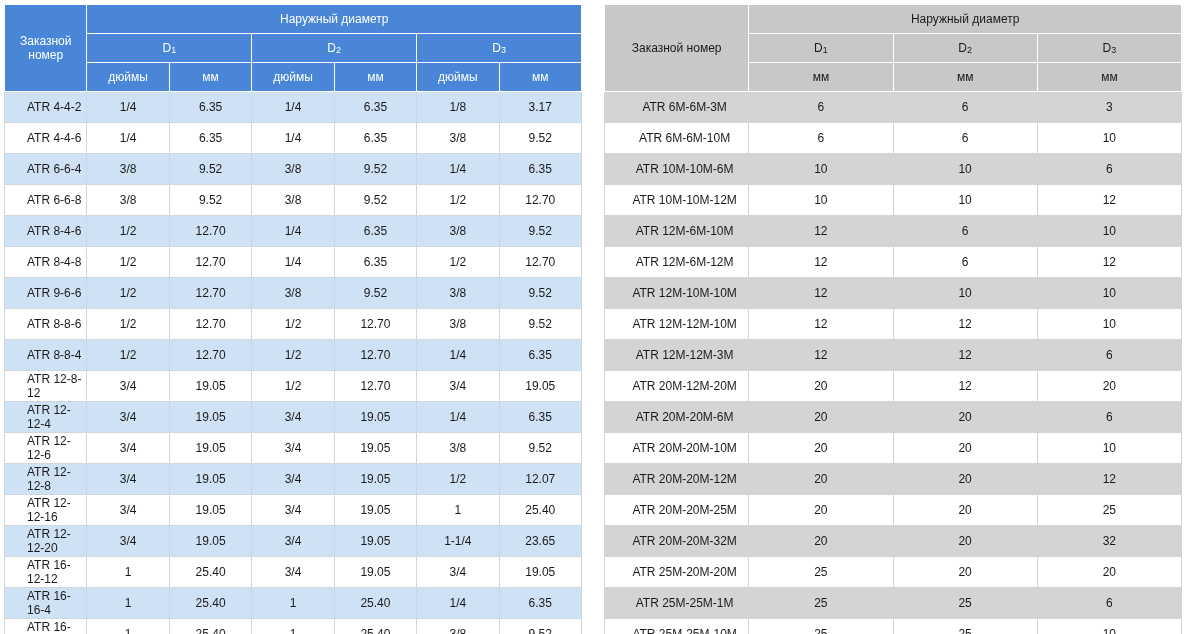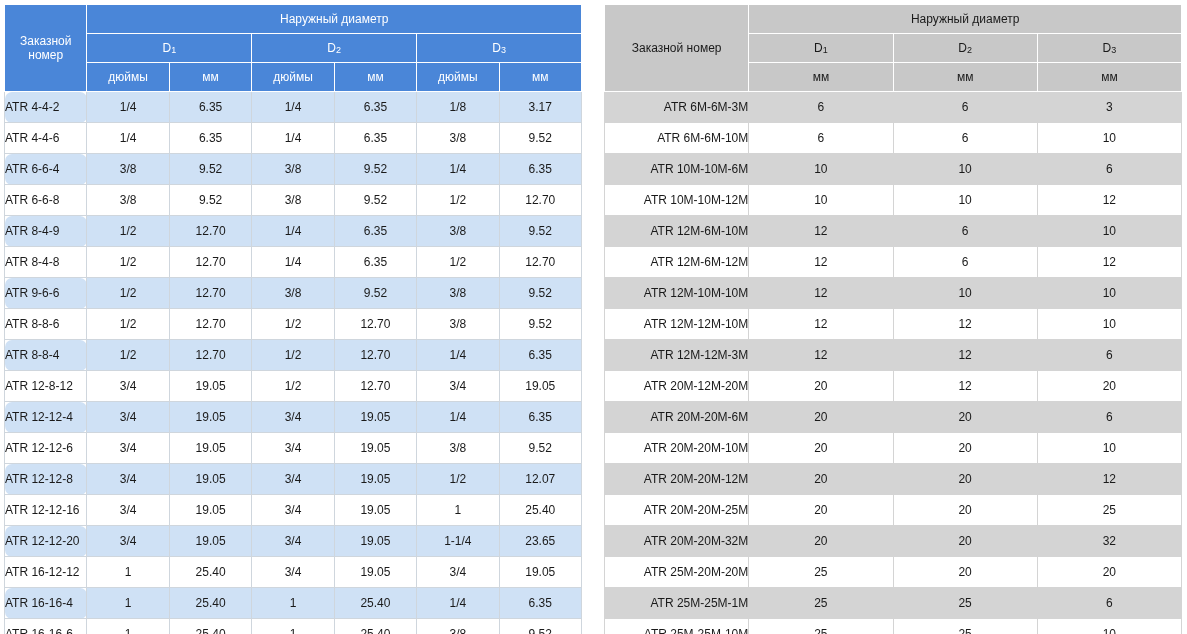--- a/index.html
+++ b/index.html
@@ -49,40 +49,39 @@
   }
   .blue tbody td {
     background: #ffffff;
     border: 1px solid #cfd6dd;
   }
   .blue tbody tr.alt td {
     background: #cfe1f5;
   }
   .blue tbody td.name {
     text-align: left;
-    padding-left: 0;
-    border-radius: 7px;
+    padding-left: 22px;
   }
 
   
   .gray thead td {
     background: #c8c8c8;
     color: #1a1a1a;
     font-size: 12px;
     height: 28px;
   }
   .gray tbody td {
     background: #ffffff;
     border: 1px solid #d4d4d4;
   }
   .gray tbody tr.alt td {
     background: #d4d4d4;
   }
   .gray tbody td.name {
-    text-align: right;
+    text-align: center;
     padding-left: 16px;
   }
 
   sub {
     font-size: 9px;
     vertical-align: bottom;
   }
 </style>
 </head>
 <body>
@@ -141,21 +140,21 @@
           <tr>
             <td class="name">ATR 6-6-8</td>
             <td>3/8</td>
             <td>9.52</td>
             <td>3/8</td>
             <td>9.52</td>
             <td>1/2</td>
             <td>12.70</td>
           </tr>
           <tr class="alt">
-            <td class="name">ATR 8-4-9</td>
+            <td class="name">ATR 8-4-6</td>
             <td>1/2</td>
             <td>12.70</td>
             <td>1/4</td>
             <td>6.35</td>
             <td>3/8</td>
             <td>9.52</td>
           </tr>
           <tr>
             <td class="name">ATR 8-4-8</td>
             <td>1/2</td>

